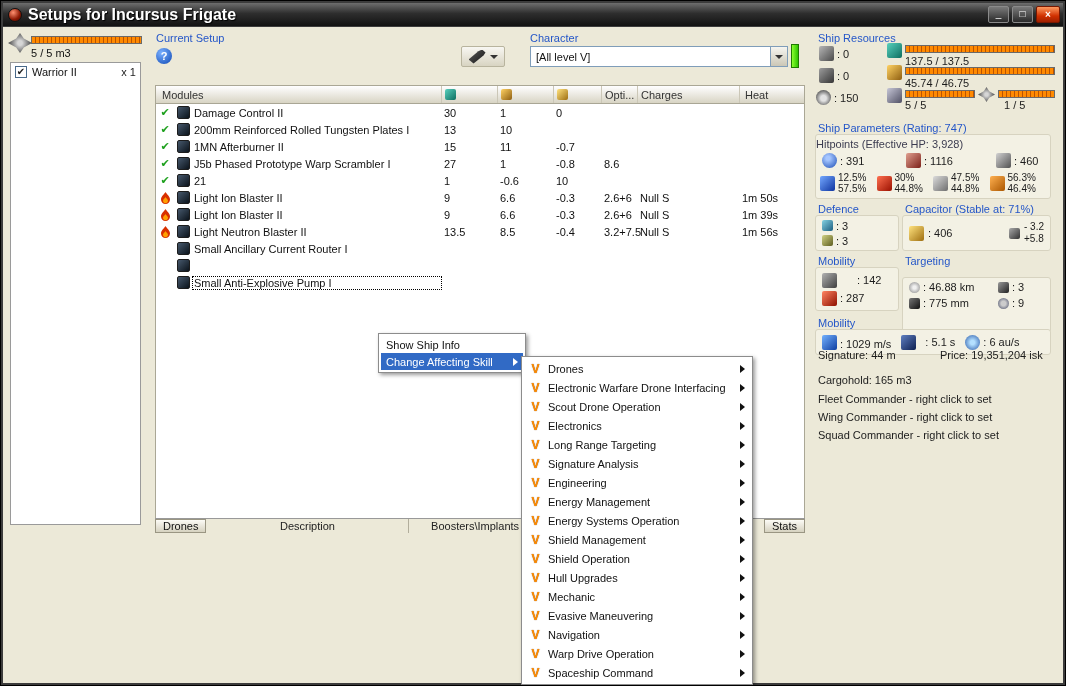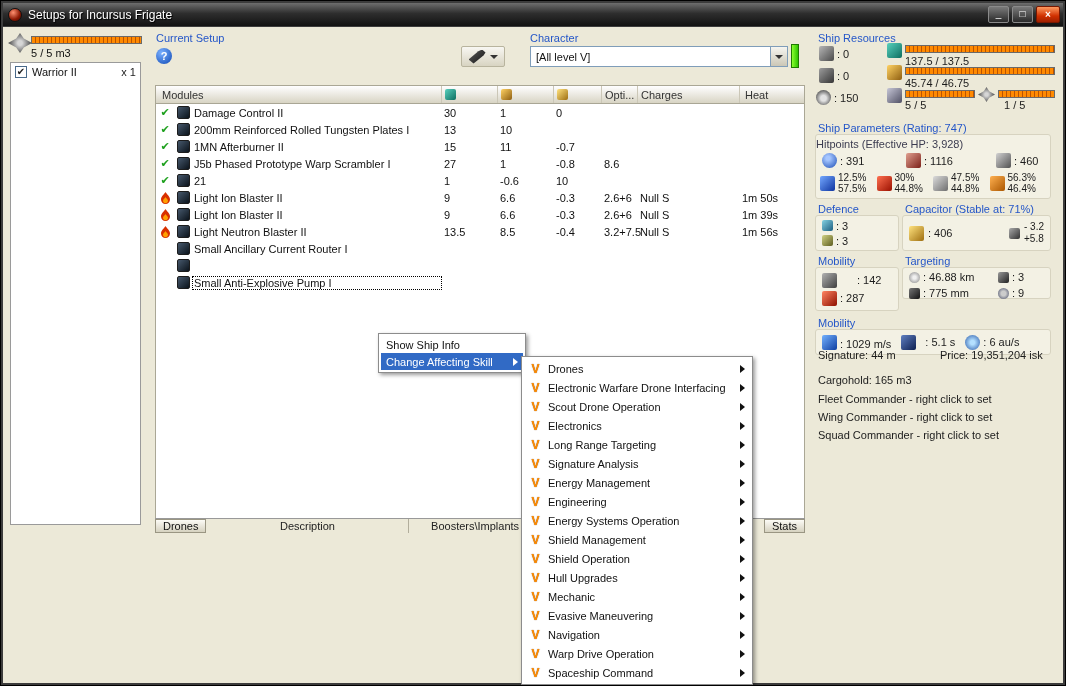--- a/index.html
+++ b/index.html
@@ -1,20 +1,20 @@
 <!DOCTYPE html>
 <html><head>
 <meta charset="utf-8">
 <style>
 *{margin:0;padding:0;box-sizing:border-box}
 body{font-family:"Liberation Sans","DejaVu Sans",sans-serif;background:#777}
 .screen{position:relative;width:1066px;height:686px;background:#3c3c3c;border:1px solid #000;overflow:hidden;font-size:11px;color:#111}
 
 .titlebar{position:absolute;left:2px;top:2px;right:2px;height:23px;background:linear-gradient(#6e6e6e,#2e2e2e 45%,#121212);display:flex;align-items:center;padding:0 3px}
-.title{color:#fff;font-weight:normal;font-size:12px;text-shadow:1px 1px 1px #000;flex:1;white-space:nowrap}
+.title{color:#fff;font-weight:bold;font-size:16px;text-shadow:1px 1px 1px #000;flex:1;white-space:nowrap}
 .appico{width:14px;height:14px;border-radius:50%;background:radial-gradient(circle at 35% 30%,#ff9070,#8c1802 60%,#400800);margin:0 6px 0 2px;border:1px solid #111}
 .wbtn{width:21px;height:17px;margin-left:3px;border:1px solid #8a8a8a;border-radius:2px;background:linear-gradient(#7a7a7a,#2a2a2a);color:#fff;font-size:10px;line-height:14px;text-align:center}
 .wbtn.close{width:24px;background:linear-gradient(#ff9a60,#d03000 60%,#a02000);border-color:#7a1800;font-weight:bold;line-height:15px}
 .content{position:absolute;left:2px;top:26px;right:2px;bottom:2px;background:#ece9d8}
 
 .bluehdr{position:absolute;color:#2456c8;white-space:nowrap}
 .segbar{position:absolute;height:8px;border:1px solid #6a6a6a;background:repeating-linear-gradient(90deg,#ff8a00 0 3px,#bb5200 3px 4px)}
 .ic{display:inline-block;width:15px;height:15px;border-radius:2px;flex:none}
 .pair{position:absolute;display:flex;align-items:center;gap:3px;white-space:nowrap}
 .pv{color:#1c1c1c}
@@ -475,21 +475,21 @@
           <span class="ic i-volley"></span>
           <span class="pv">: 142</span>
         </span>
         <span style="display:flex;align-items:center;gap:3px">
           <span class="ic i-dps"></span>
           <span class="pv">: 287</span>
         </span>
       </div>
     </div>
     <div class="bluehdr" style="left:902px;top:228px">Targeting</div>
-    <div class="panel" style="left:899px;top:240px;width:149px;height:32px">
+    <div class="panel" style="left:899px;top:250px;width:149px;height:56px">
       <div class="tgrid">
         <span style="display:flex;align-items:center;gap:3px">
           <span class="ic sm i-range"></span>
           <span class="pv">: 46.88 km</span>
         </span>
         <span style="display:flex;align-items:center;gap:3px">
           <span class="ic sm i-maxtgt"></span>
           <span class="pv">: 3</span>
         </span>
         <span style="display:flex;align-items:center;gap:3px">
@@ -567,26 +567,26 @@
           <span>Long Range Targeting</span>
           <span class="marrow"></span>
         </div>
         <div class="mitem">
           <span class="skillv"></span>
           <span>Signature Analysis</span>
           <span class="marrow"></span>
         </div>
         <div class="mitem">
           <span class="skillv"></span>
+          <span>Engineering</span>
+          <span class="marrow"></span>
+        </div>
+        <div class="mitem">
+          <span class="skillv"></span>
           <span>Energy Management</span>
-          <span class="marrow"></span>
-        </div>
-        <div class="mitem">
-          <span class="skillv"></span>
-          <span>Engineering</span>
           <span class="marrow"></span>
         </div>
         <div class="mitem">
           <span class="skillv"></span>
           <span>Energy Systems Operation</span>
           <span class="marrow"></span>
         </div>
         <div class="mitem">
           <span class="skillv"></span>
           <span>Shield Management</span>

